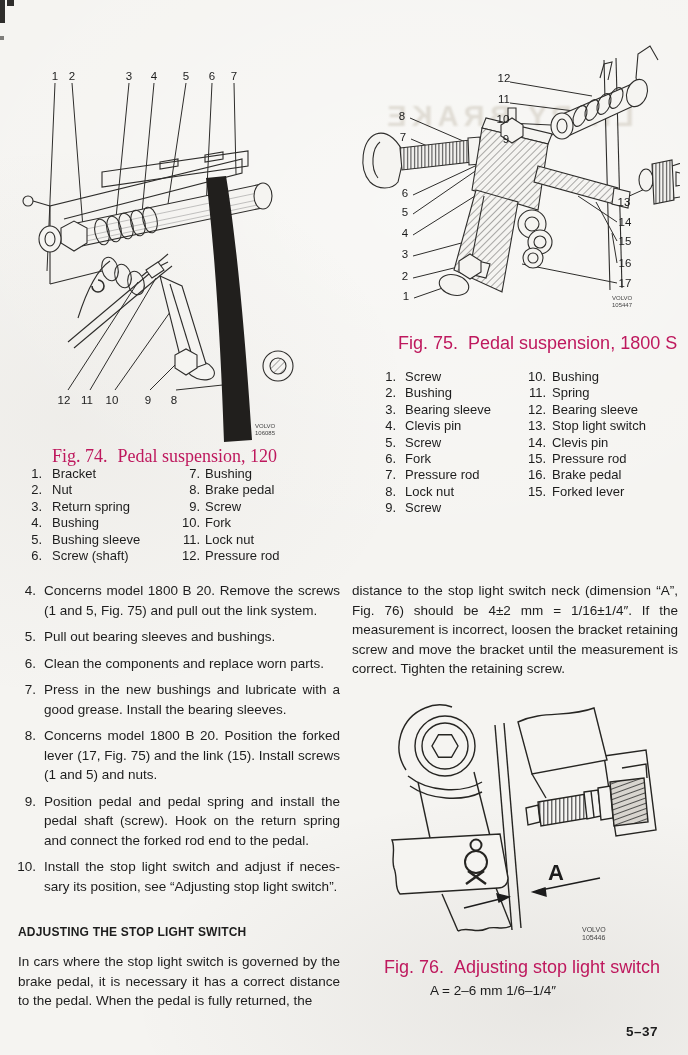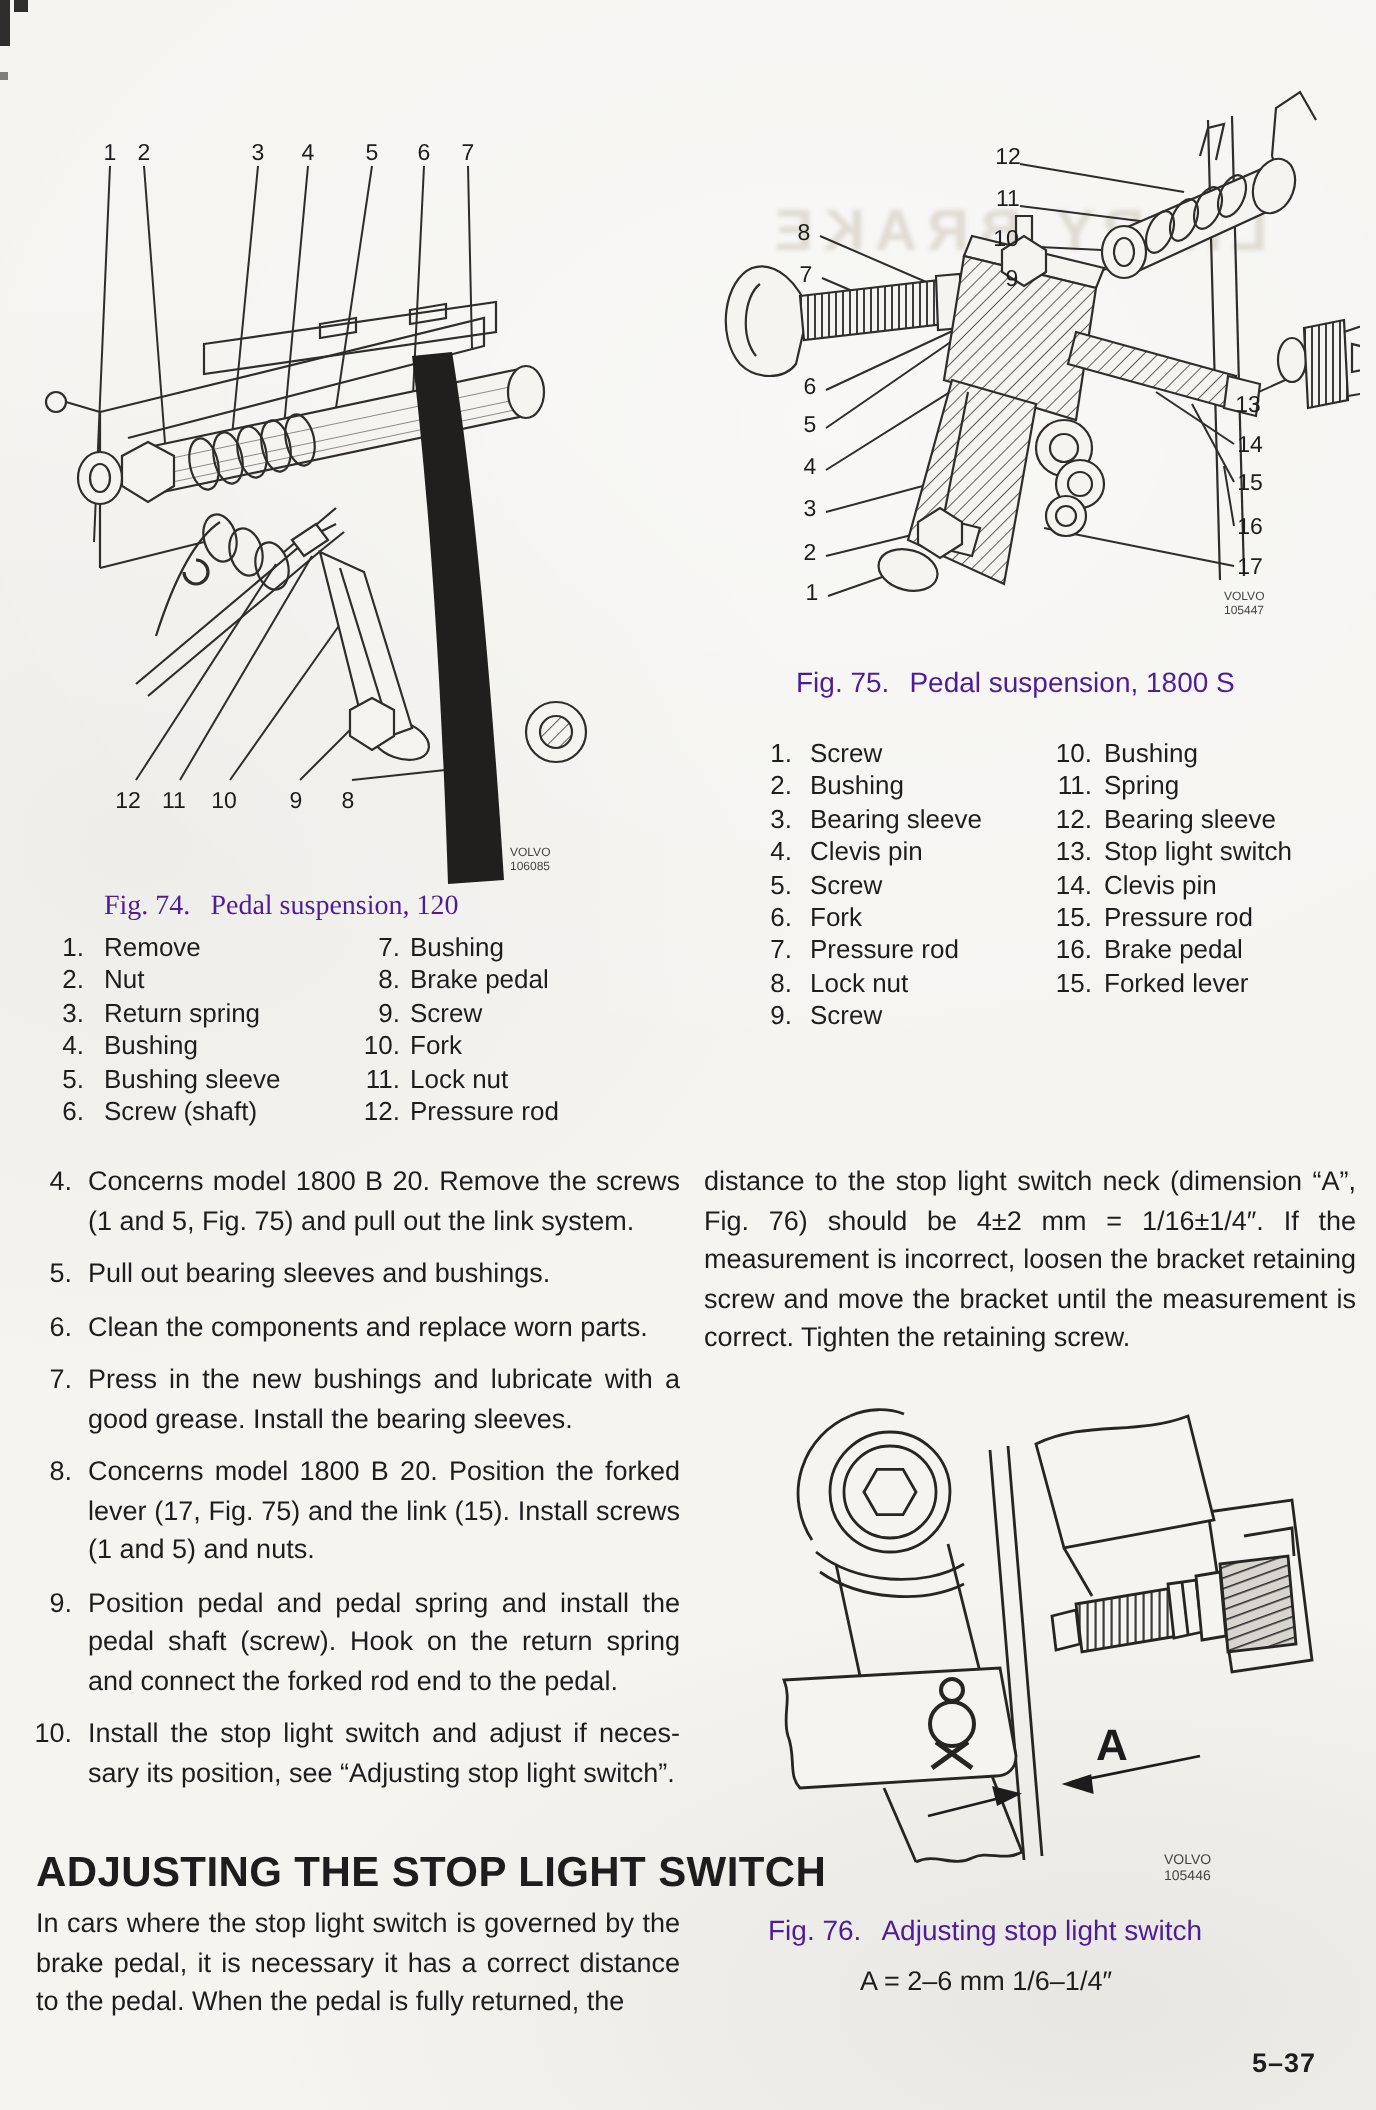--- a/index.html
+++ b/index.html
@@ -22,39 +22,39 @@
   .ghost{position:absolute;transform:scaleX(-1);color:#c8c1b4;font-weight:bold;
     filter:blur(1px);pointer-events:none;white-space:nowrap;}
   .ghost1{left:348px;top:100px;width:320px;font-size:29px;letter-spacing:5px;opacity:.50;text-align:center;}
   .ghost2{left:430px;top:140px;width:150px;font-size:15px;letter-spacing:3px;opacity:.40;text-align:center;}
 
   svg{position:absolute;}
   svg text{font-family:"Liberation Sans",sans-serif;fill:#1c1c1c;}
   .callout{font-size:11.5px;}
   .volvo-mark{font-size:6px;fill:#444;}
 
-  .caption{position:absolute;font-size:14px;color:#4c1d95;}
+  .caption{position:absolute;font-size:18px;color:#be185d;}
   .caption .fig-label{margin-right:10px;}
 
   .parts{position:absolute;font-size:13px;line-height:16.4px;}
   .prow{display:flex;}
   .pnum{flex:none;text-align:right;}
   .w14{width:14px;} .w22{width:22px;} .w24{width:24px;}
   .gap10{margin-left:10px;} .gap9{margin-left:9px;} .gap6{margin-left:6px;} .gap5{margin-left:5px;}
 
   .instructions{position:absolute;left:12px;top:581px;width:328px;font-size:13.5px;line-height:19.5px;}
   .instr{display:flex;margin-bottom:7px;}
   .inum{flex:none;width:24px;text-align:right;margin-right:8px;}
   .itext{flex:1;text-align:justify;}
 
   .para{position:absolute;font-size:13.5px;line-height:19.5px;text-align:justify;}
   .para-right{left:352px;top:581px;width:326px;}
   .para-left{left:18px;top:952px;width:322px;}
 
-  .section-heading{position:absolute;left:18px;top:925px;font-size:21px;font-weight:bold;letter-spacing:.2px;}
+  .section-heading{position:absolute;left:18px;top:925px;font-size:12px;font-weight:bold;letter-spacing:.2px;}
 
   .fig-note{position:absolute;left:430px;top:983px;font-size:13.5px;}
   .page-number{position:absolute;left:626px;top:1024px;font-size:13.5px;font-weight:bold;letter-spacing:.5px;}
 </style>
 </head>
 <body>
 
 <div class="texture"></div>
 <div class="corner-mark cm1"></div>
 <div class="corner-mark cm2"></div>
@@ -143,21 +143,21 @@
 </svg>
 
 <div class="caption" style="left:52px;top:446px;font-family:Liberation Serif, serif;">
   <span class="fig-label">Fig. 74.</span><span>Pedal suspension, 120</span>
 </div>
 
 <div class="parts" style="left:28px;top:466px;">
 
 <div class="prow">
       <span class="pnum w14">1.</span>
-      <span class="plabel gap10">Remove</span>
+      <span class="plabel gap10">Bracket</span>
     </div>
     <div class="prow">
       <span class="pnum w14">2.</span>
       <span class="plabel gap10">Nut</span>
     </div>
     <div class="prow">
       <span class="pnum w14">3.</span>
       <span class="plabel gap10">Return spring</span>
     </div>
     <div class="prow">

